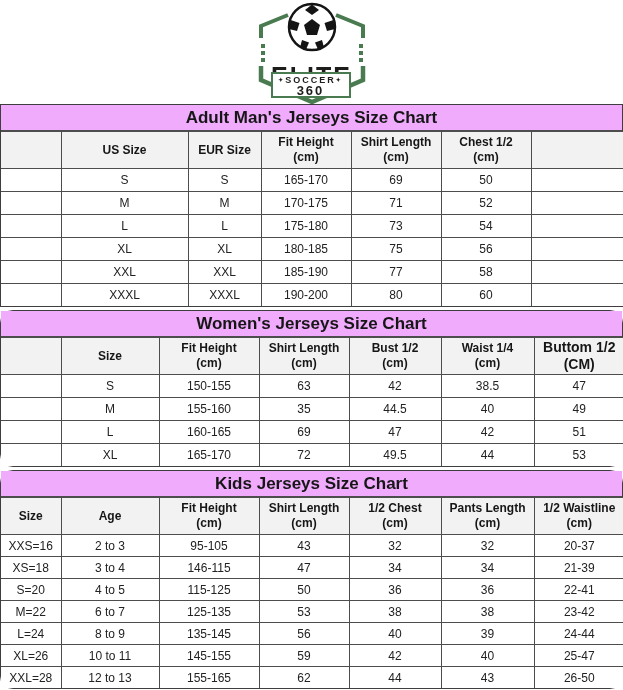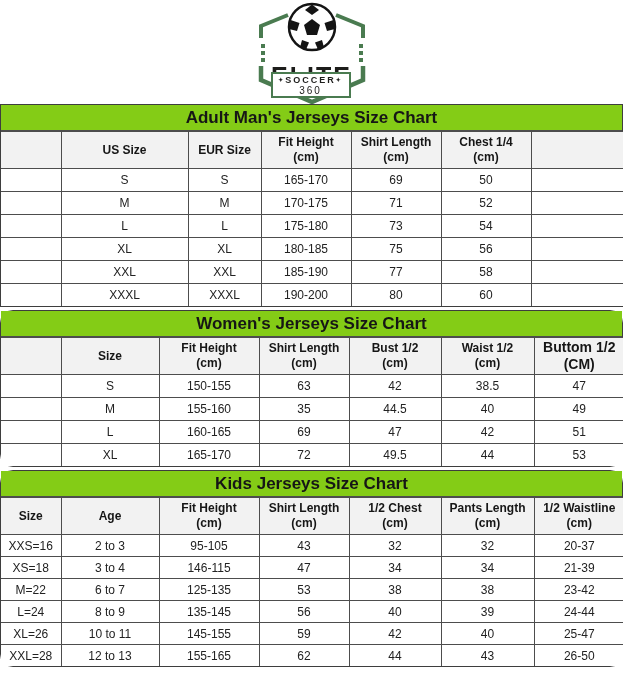--- a/index.html
+++ b/index.html
@@ -15,29 +15,29 @@
   .logo svg{position:absolute;left:0;top:0;}
   .brand-elite{
     position:absolute;left:0;top:62px;width:128px;text-align:center;
     font-size:25px;font-weight:bold;letter-spacing:2px;color:#1d1d1b;line-height:1;
   }
   .banner{
     position:absolute;left:23px;top:70px;width:80px;height:26px;background:#fff;
     border:2px solid #4a7b50;box-sizing:border-box;text-align:center;z-index:2;
   }
   .banner .line1{font-size:9px;font-weight:bold;letter-spacing:2px;color:#1d1d1b;line-height:12px;white-space:nowrap;}
-  .banner .line2{font-size:10px;font-weight:normal;letter-spacing:2px;color:#1d1d1b;line-height:9px;}
+  .banner .line2{font-size:13px;font-weight:bold;letter-spacing:2px;color:#1d1d1b;line-height:9px;}
   .banner .star{font-size:6px;vertical-align:1px;color:#1d1d1b;}
 
   
   .charts{padding:0;}
   section.chart{border:1.5px solid #3e3e3e;box-sizing:border-box;background:#fff;}
   section.chart + section.chart{margin-top:3px;border-radius:13px;}
   .chart-title{
-    height:25px;line-height:25px;text-align:center;background:#84cc16;
+    height:25px;line-height:25px;text-align:center;background:#f0abfc;
     font-size:17px;font-weight:bold;border-bottom:1px solid #4d4d4d;color:#161616;
   }
   table.grid{border-collapse:collapse;table-layout:fixed;width:100%;}
   table.grid th, table.grid td{
     border:1px solid #4d4d4d;text-align:center;vertical-align:middle;
     padding:0 2px;overflow:hidden;
   }
   table.grid th{
     background:#f2f2f2;font-size:12px;font-weight:bold;height:36px;
     white-space:pre-line;line-height:1.25;color:#161616;
@@ -102,21 +102,21 @@
           </colgroup>
           <thead>
             <tr>
               <th></th>
               <th>US Size</th>
               <th>EUR Size</th>
               <th>Fit Height
 (cm)</th>
               <th>Shirt Length
 (cm)</th>
-              <th>Chest 1/4
+              <th>Chest 1/2
 (cm)</th>
               <th></th>
             </tr>
           </thead>
           <tbody>
             <tr>
               <td></td>
               <td>S</td>
               <td>S</td>
               <td>165-170</td>
@@ -188,21 +188,21 @@
           <thead>
             <tr>
               <th></th>
               <th>Size</th>
               <th>Fit Height
 (cm)</th>
               <th>Shirt Length
 (cm)</th>
               <th>Bust 1/2
 (cm)</th>
-              <th>Waist 1/2
+              <th>Waist 1/4
 (cm)</th>
               <th>Buttom 1/2
 (CM)</th>
             </tr>
           </thead>
           <tbody>
             <tr>
               <td></td>
               <td>S</td>
               <td>150-155</td>
@@ -283,20 +283,29 @@
             <tr>
               <td>XS=18</td>
               <td>3 to 4</td>
               <td>146-115</td>
               <td>47</td>
               <td>34</td>
               <td>34</td>
               <td>21-39</td>
             </tr>
             <tr>
+              <td>S=20</td>
+              <td>4 to 5</td>
+              <td>115-125</td>
+              <td>50</td>
+              <td>36</td>
+              <td>36</td>
+              <td>22-41</td>
+            </tr>
+            <tr>
               <td>M=22</td>
               <td>6 to 7</td>
               <td>125-135</td>
               <td>53</td>
               <td>38</td>
               <td>38</td>
               <td>23-42</td>
             </tr>
             <tr>
               <td>L=24</td>

